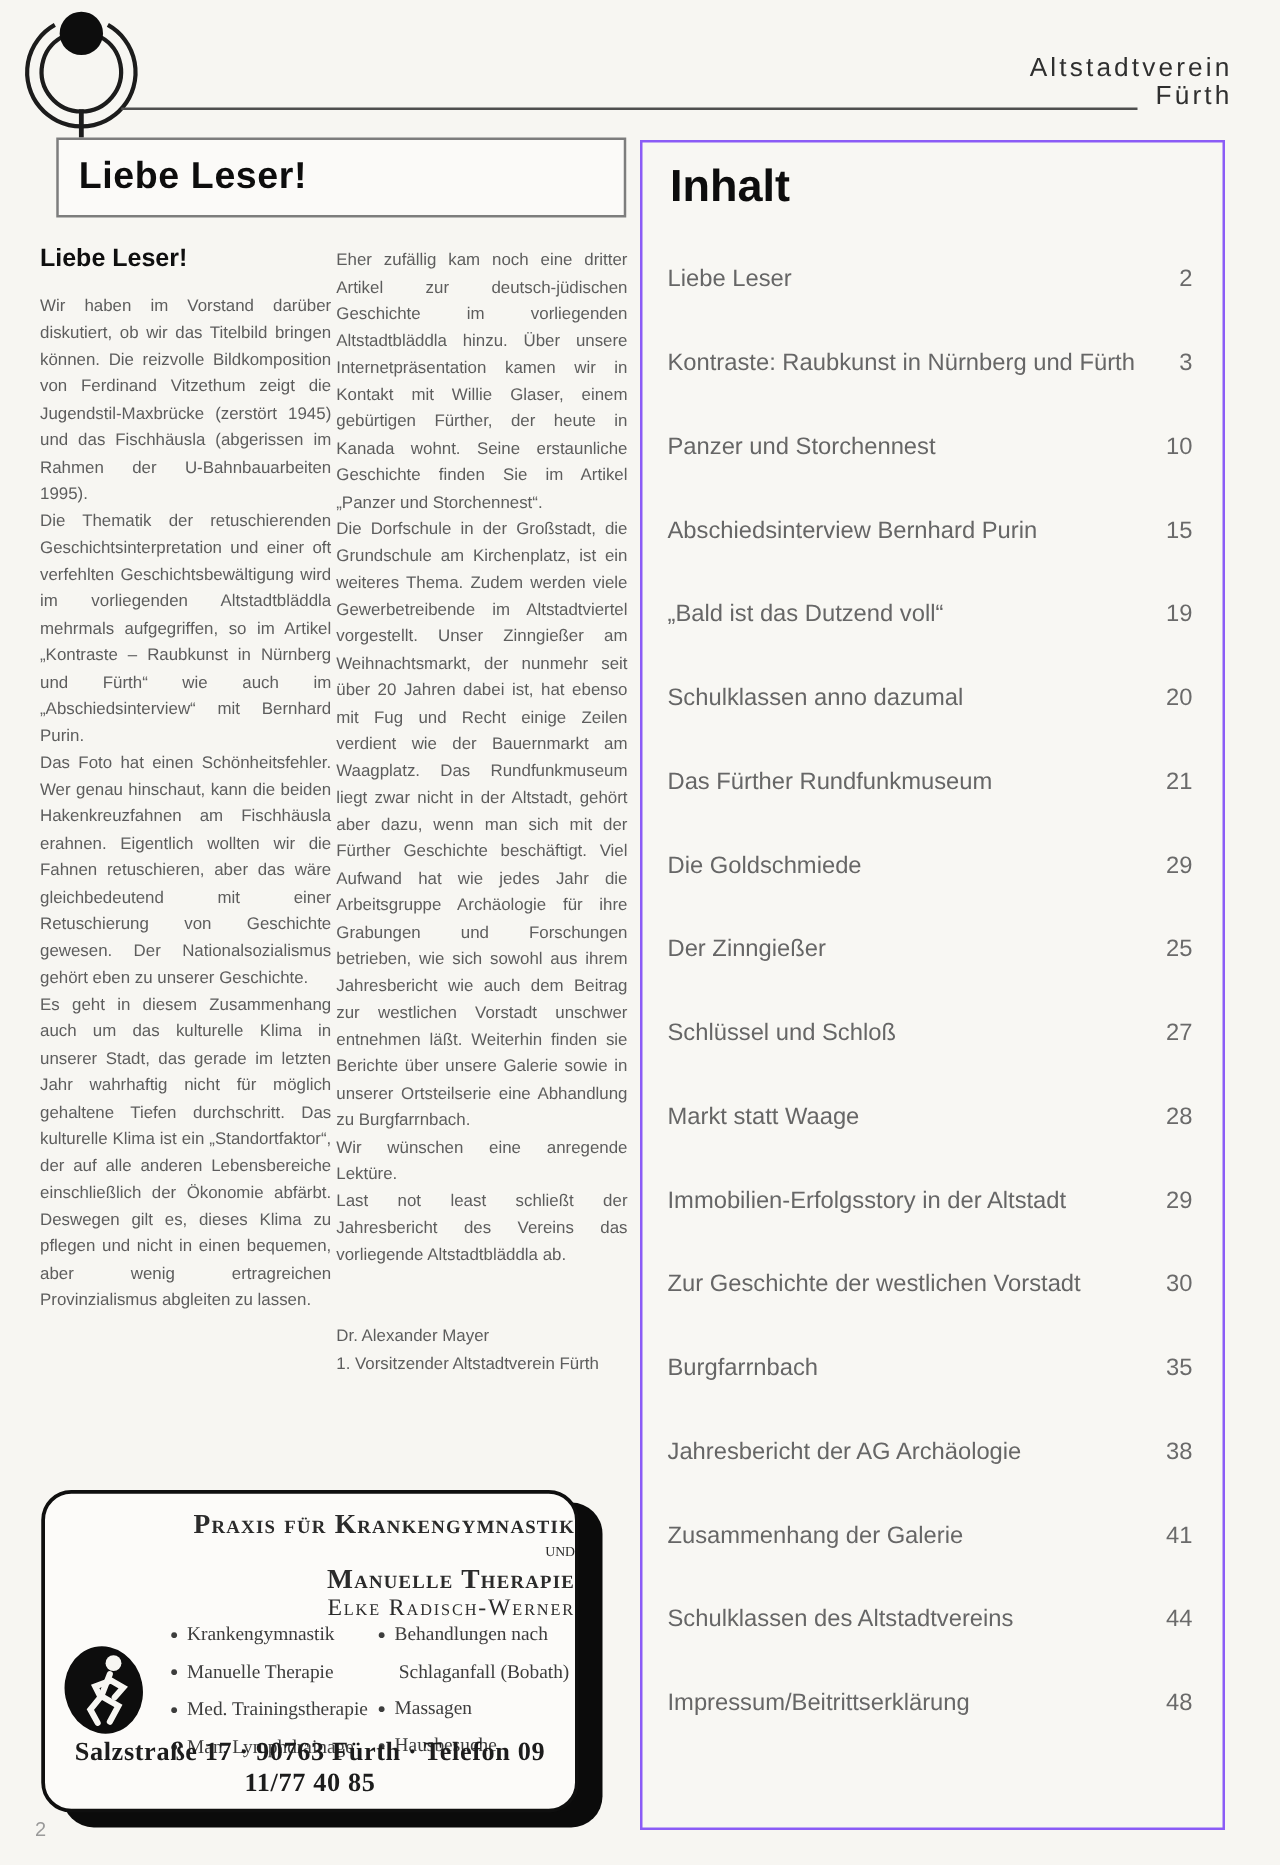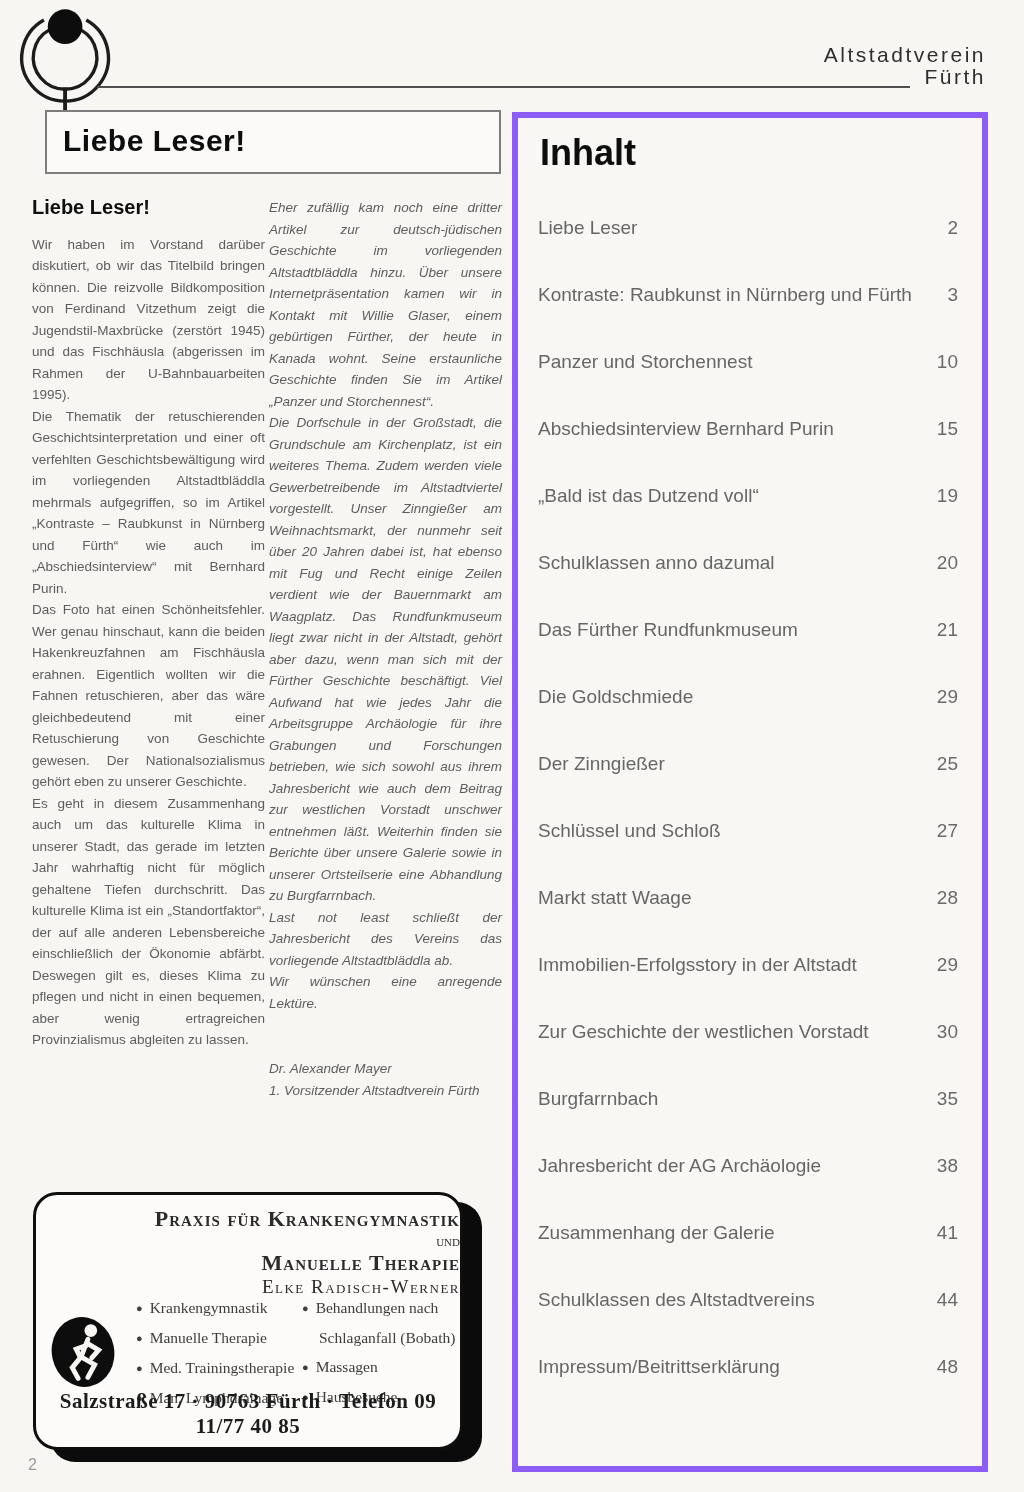--- a/index.html
+++ b/index.html
@@ -26,30 +26,30 @@
     display:block; margin-left:16px; line-height:58px;
     font-size:30px; font-weight:bold; color:#0d0d0d; letter-spacing:0.5px;
   }
 
   
   .col {
     position:absolute; top:197px; width:233px;
     font-size:13.5px; line-height:21.5px; text-align:justify; color:#5d5d5d;
   }
   .col1 { left:32px; }
-  .col2 { left:269px;font-style:italic; }
+  .col2 { left:269px; }
   .col h2 { font-size:20px; color:#0f0f0f; margin:0 0 15px 0; text-align:left; }
   .col p { margin:0; }
   .sig { margin-top:44px; text-align:left; }
   .sig div { line-height:21.5px; }
 
   
   .toc-box {
     position:absolute; left:512px; top:112px; width:464px; height:1348px;
-    border:6px solid #8b5cf6; background:#f8f7f3;
+    border:2px solid #8b5cf6; background:#f8f7f3;
   }
   .toc-title { position:absolute; top:14px; left:22px; margin:0;
     font-size:36px; font-weight:bold; color:#0d0d0d; }
   .toc-list { position:absolute; top:99px; left:20px; right:24px; }
   .toc-row {
     display:flex; justify-content:space-between; align-items:baseline;
     margin-bottom:45px; font-size:19px; color:#666666;
   }
   .toc-row .pg { color:#6a6a6a; }
 
@@ -106,22 +106,22 @@
     <h2>Liebe Leser!</h2>
     <p>Wir haben im Vorstand darüber diskutiert, ob wir das Titelbild bringen können. Die reizvolle Bildkomposition von Ferdinand Vitzethum zeigt die Jugendstil-Maxbrücke (zerstört 1945) und das Fischhäusla (abgerissen im Rahmen der U-Bahnbauarbeiten 1995).</p>
     <p>Die Thematik der retuschierenden Geschichtsinterpretation und einer oft verfehlten Geschichtsbewältigung wird im vorliegenden Altstadtbläddla mehrmals aufgegriffen, so im Artikel „Kontraste – Raubkunst in Nürnberg und Fürth“ wie auch im „Abschiedsinterview“ mit Bernhard Purin.</p>
     <p>Das Foto hat einen Schönheitsfehler. Wer genau hinschaut, kann die beiden Hakenkreuzfahnen am Fischhäusla erahnen. Eigentlich wollten wir die Fahnen retuschieren, aber das wäre gleichbedeutend mit einer Retuschierung von Geschichte gewesen. Der Nationalsozialismus gehört eben zu unserer Geschichte.</p>
     <p>Es geht in diesem Zusammenhang auch um das kulturelle Klima in unserer Stadt, das gerade im letzten Jahr wahrhaftig nicht für möglich gehaltene Tiefen durchschritt. Das kulturelle Klima ist ein „Standortfaktor“, der auf alle anderen Lebensbereiche einschließlich der Ökonomie abfärbt. Deswegen gilt es, dieses Klima zu pflegen und nicht in einen bequemen, aber wenig ertragreichen Provinzialismus abgleiten zu lassen.</p>
   </div>
 
   <div class="col col2">
     <p>Eher zufällig kam noch eine dritter Artikel zur deutsch-jüdischen Geschichte im vorliegenden Altstadtbläddla hinzu. Über unsere Internetpräsentation kamen wir in Kontakt mit Willie Glaser, einem gebürtigen Fürther, der heute in Kanada wohnt. Seine erstaunliche Geschichte finden Sie im Artikel „Panzer und Storchennest“.</p>
     <p>Die Dorfschule in der Großstadt, die Grundschule am Kirchenplatz, ist ein weiteres Thema. Zudem werden viele Gewerbetreibende im Altstadtviertel vorgestellt. Unser Zinngießer am Weihnachtsmarkt, der nunmehr seit über 20 Jahren dabei ist, hat ebenso mit Fug und Recht einige Zeilen verdient wie der Bauernmarkt am Waagplatz. Das Rundfunkmuseum liegt zwar nicht in der Altstadt, gehört aber dazu, wenn man sich mit der Fürther Geschichte beschäftigt. Viel Aufwand hat wie jedes Jahr die Arbeitsgruppe Archäologie für ihre Grabungen und Forschungen betrieben, wie sich sowohl aus ihrem Jahresbericht wie auch dem Beitrag zur westlichen Vorstadt unschwer entnehmen läßt. Weiterhin finden sie Berichte über unsere Galerie sowie in unserer Ortsteilserie eine Abhandlung zu Burgfarrnbach.</p>
+    <p>Wir wünschen eine anregende Lektüre.</p>
     <p>Last not least schließt der Jahresbericht des Vereins das vorliegende Altstadtbläddla ab.</p>
-    <p>Wir wünschen eine anregende Lektüre.</p>
     <div class="sig">
       <div>Dr. Alexander Mayer</div>
       <div>1. Vorsitzender Altstadtverein Fürth</div>
     </div>
   </div>
 
   <div class="toc-box">
     <h1 class="toc-title">Inhalt</h1>
     <div class="toc-list">
       <div class="toc-row">

